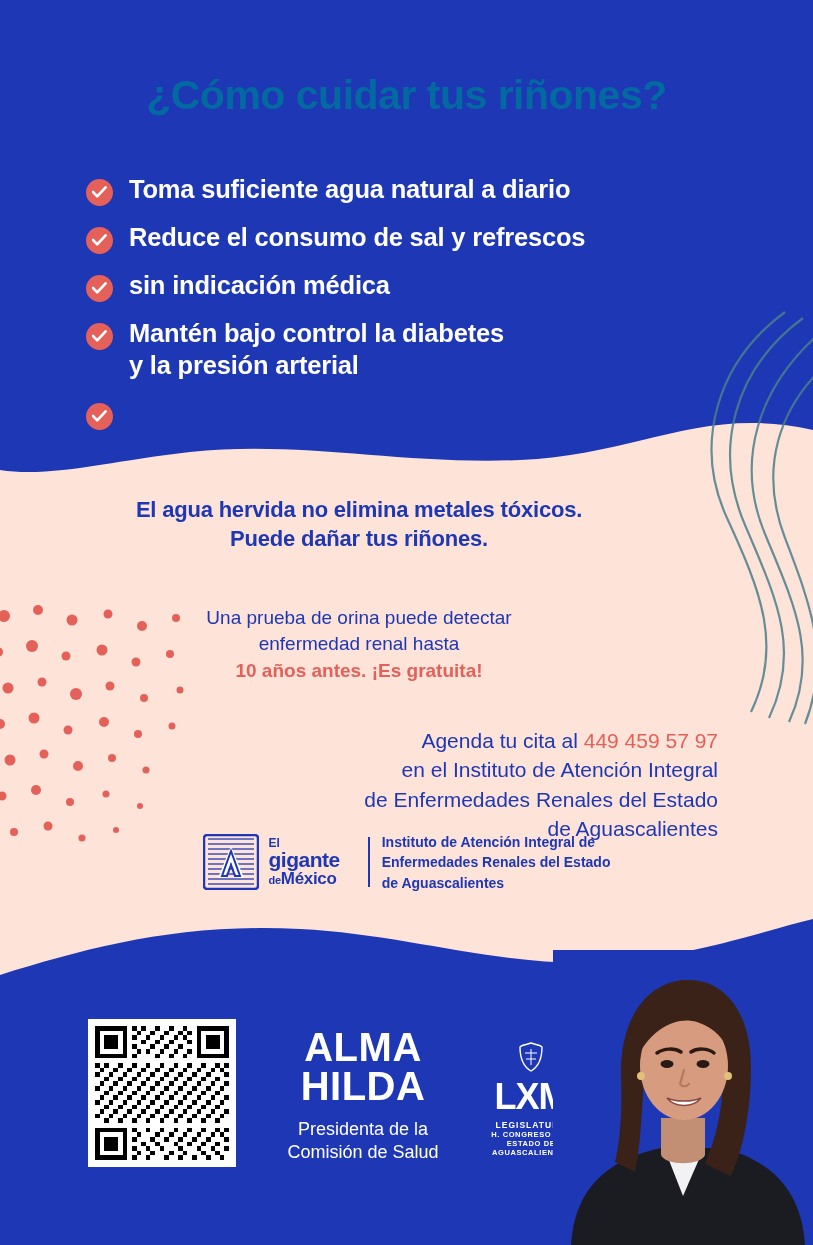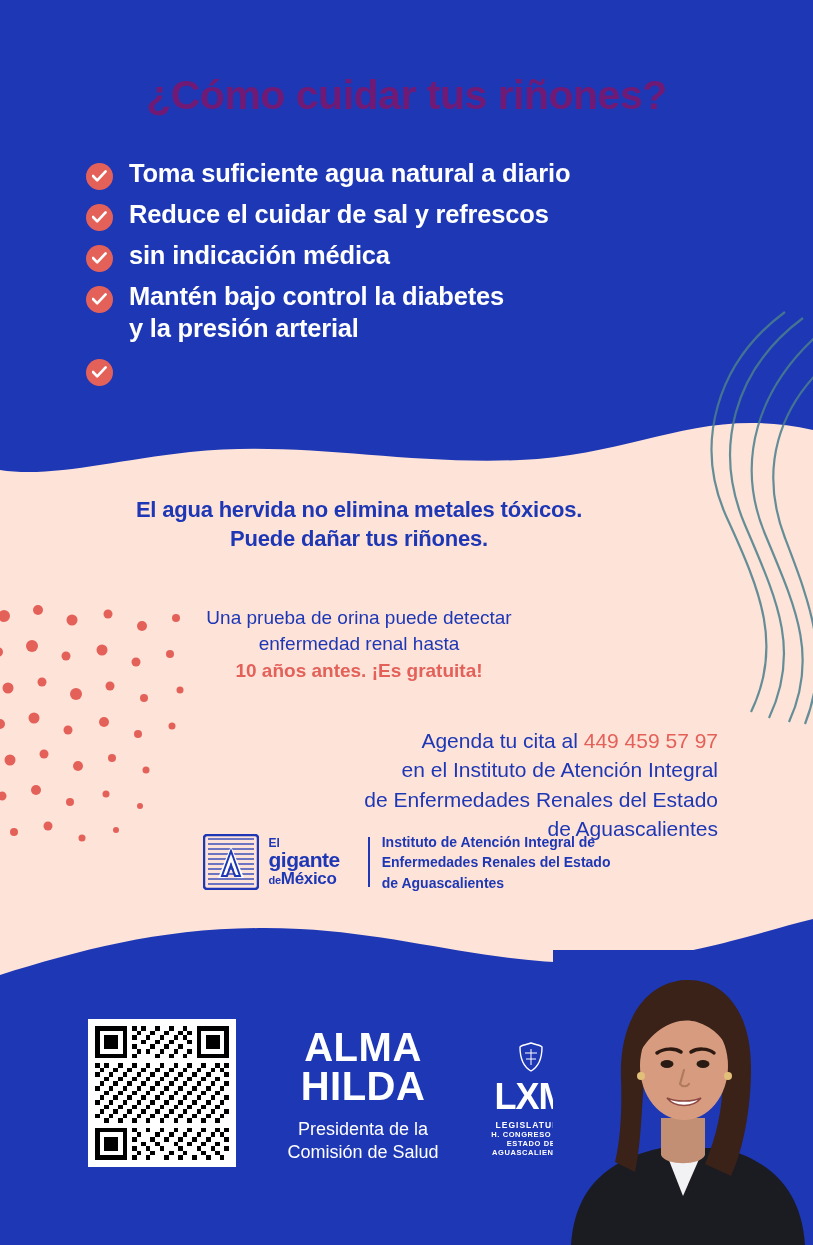--- a/index.html
+++ b/index.html
@@ -35,36 +35,37 @@
     height: 470px;
     z-index: 3;
   }
 
   .headline {
     position: absolute;
     top: 72px;
     left: 0;
     width: 813px;
     text-align: center;
-    color: #701a75;
+    color: #0369a1;
     font-size: 41px;
     font-weight: bold;
     letter-spacing: -0.5px;
   }
 
   .tips {
     position: absolute;
     top: 158px;
     left: 86px;
     width: 660px;
   }
   .tip {
     display: flex;
     align-items: flex-start;
     margin-bottom: 9px;
+    margin-top: 16px;
   }
   .check {
     flex: 0 0 auto;
     width: 27px; height: 27px;
     border-radius: 50%;
     background: #e4615a;
     margin-top: 5px;
     margin-right: 16px;
     position: relative;
   }
@@ -274,21 +275,21 @@
         </span>
       </div>
 
       <div class="tip">
         <span class="check">
           <svg width="15" height="13" viewBox="0 0 15 13">
               <path d="M1,6 L5.2,10.4 L13.6,1.4" fill="none" stroke="#ffffff" stroke-width="2.6" stroke-linecap="round" stroke-linejoin="round"></path>
             </svg>
         </span>
         <span class="tip-text">
-          <span>Reduce el cuidar de sal y refrescos</span>
+          <span>Reduce el consumo de sal y refrescos</span>
         </span>
       </div>
 
       <div class="tip">
         <span class="check">
           <svg width="15" height="13" viewBox="0 0 15 13">
               <path d="M1,6 L5.2,10.4 L13.6,1.4" fill="none" stroke="#ffffff" stroke-width="2.6" stroke-linecap="round" stroke-linejoin="round"></path>
             </svg>
         </span>
         <span class="tip-text">

